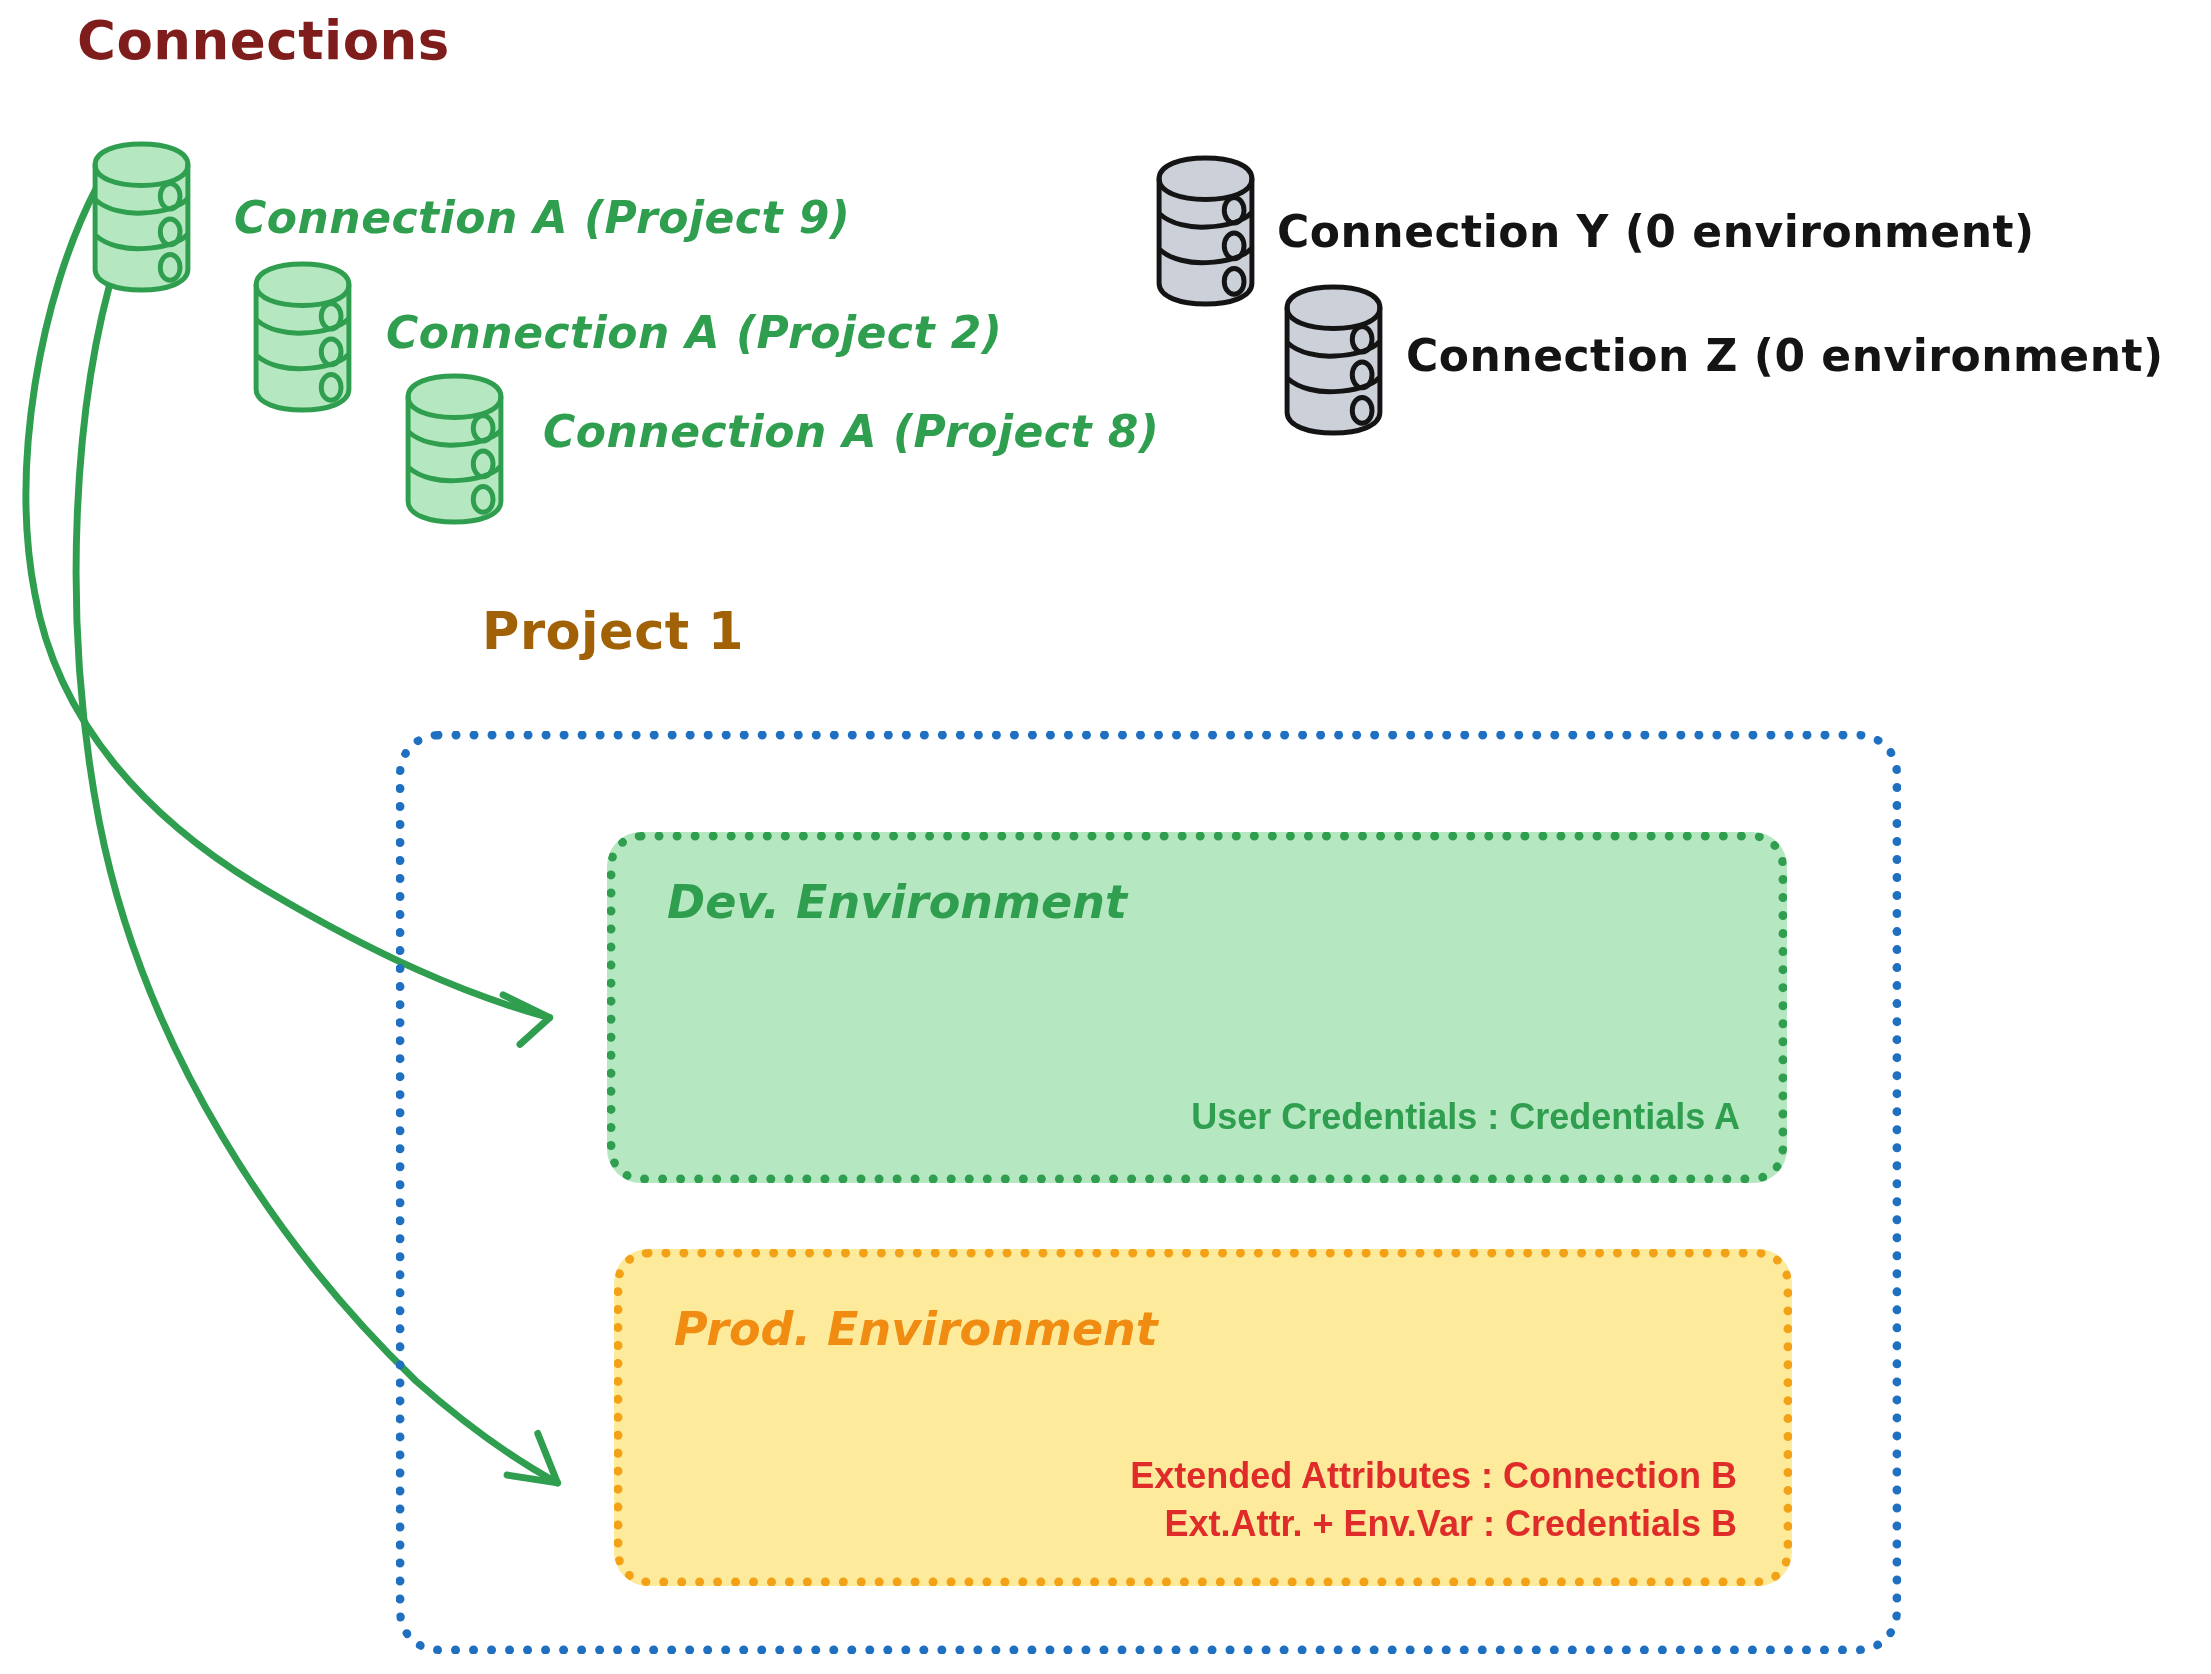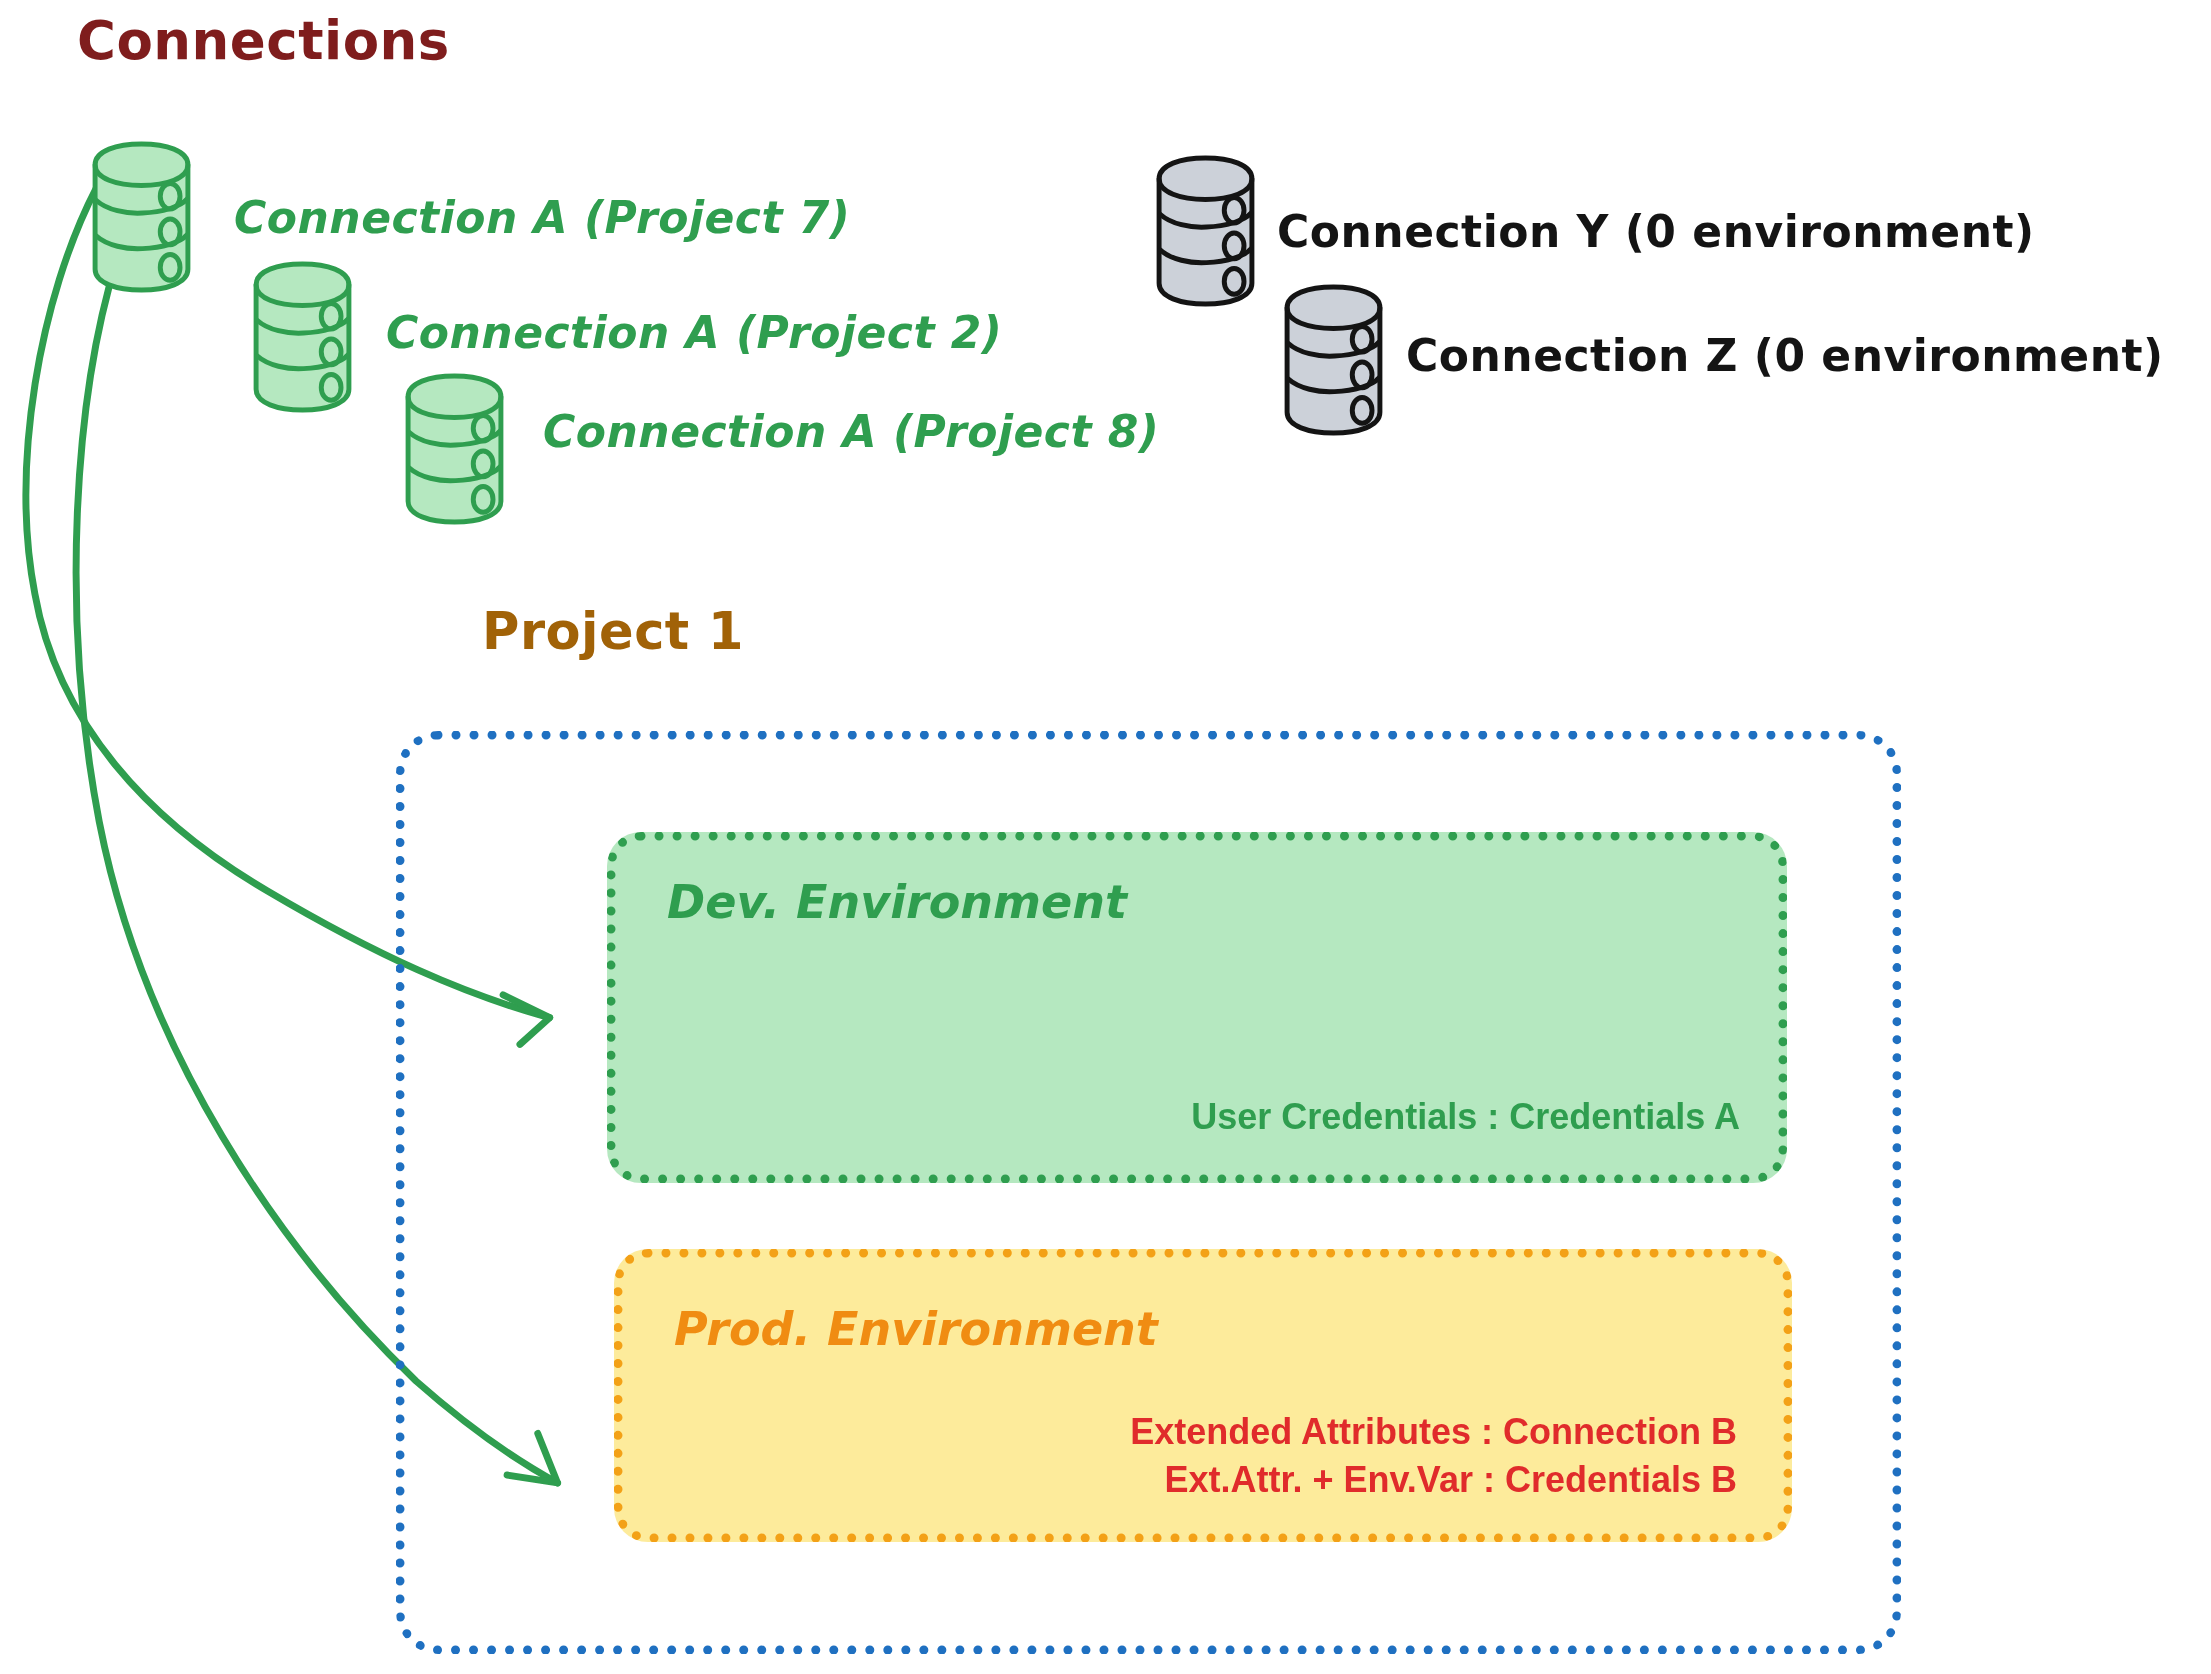--- a/index.html
+++ b/index.html
@@ -81,21 +81,21 @@
     top: 832px;
     width: 1180px;
     height: 351px;
     border: 9px dotted #2f9e4f;
     background: #b5e8c0;
   }
   .box-prod {
     left: 614px;
     top: 1249px;
     width: 1178px;
-    height: 293px;
+    height: 337px;
     border: 9px dotted #f3a117;
     background: #fdeb9b;
   }
   .env-title {
     position: absolute;
     font-size: 46px;
     font-weight: 600;
     font-style: italic;
   }
   .env-title.dev { left: 51px; top: 34px; color: #2f9e4f; }
@@ -148,21 +148,21 @@
         <path d="M8,26 C8,12 30,5 55,5 C80,5 102,12 102,26 L102,132 C102,146 80,153 55,153 C30,153 8,146 8,132 Z"></path>
         <path d="M8,26 C8,40 30,47 55,47 C80,47 102,40 102,26" fill="none"></path>
         <path d="M9,62 C20,72 40,76 56,75 C76,74 94,69 101,61" fill="none"></path>
         <path d="M9,98 C20,108 40,112 56,111 C76,110 94,105 101,97" fill="none"></path>
         <ellipse cx="84" cy="58" rx="10" ry="13" fill="none"></ellipse>
         <ellipse cx="84" cy="94" rx="10" ry="13" fill="none"></ellipse>
         <ellipse cx="84" cy="130" rx="10" ry="13" fill="none"></ellipse>
       </g>
     </svg>
   </div>
-  <div class="txt hand lbl-green" style="left:234px; top:192px;">Connection A (Project 7)</div>
+  <div class="txt hand lbl-green" style="left:234px; top:192px;">Connection A (Project 9)</div>
 
   <div class="db" style="left:248px; top:259px;">
     <svg width="109" height="158" viewBox="0 0 110 160">
       <g fill="#b5e8c0" stroke="#2f9e4f" stroke-width="5" stroke-linecap="round" stroke-linejoin="round">
         <path d="M8,26 C8,12 30,5 55,5 C80,5 102,12 102,26 L102,132 C102,146 80,153 55,153 C30,153 8,146 8,132 Z"></path>
         <path d="M8,26 C8,40 30,47 55,47 C80,47 102,40 102,26" fill="none"></path>
         <path d="M9,62 C20,72 40,76 56,75 C76,74 94,69 101,61" fill="none"></path>
         <path d="M9,98 C20,108 40,112 56,111 C76,110 94,105 101,97" fill="none"></path>
         <ellipse cx="84" cy="58" rx="10" ry="13" fill="none"></ellipse>
         <ellipse cx="84" cy="94" rx="10" ry="13" fill="none"></ellipse>

